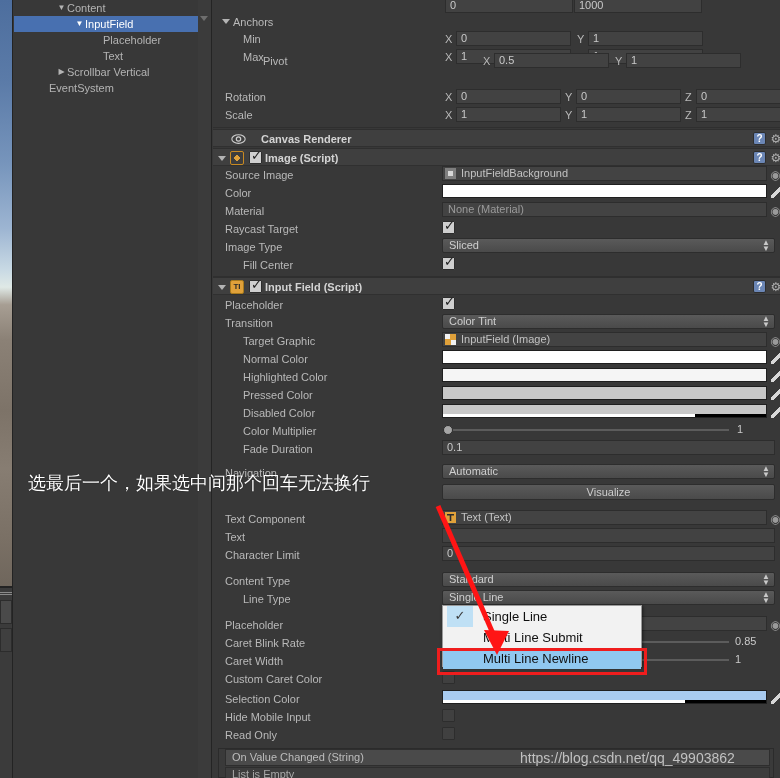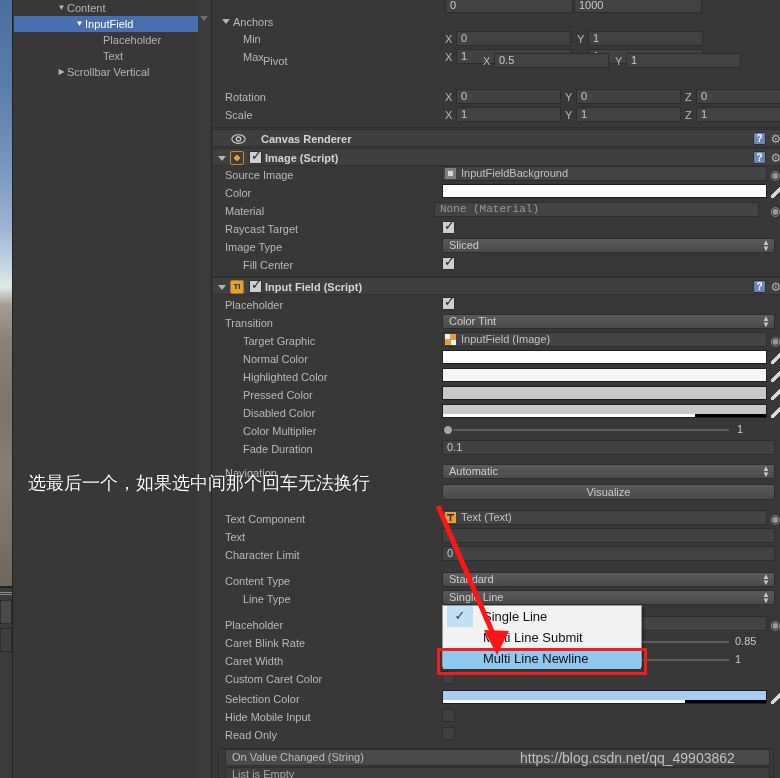--- a/index.html
+++ b/index.html
@@ -237,20 +237,21 @@
   <div class="strip-tab-b"></div>
   <div class="strip-tab-c"></div>
 
   <div class="hierarchy">
     <div id="hier-rows">
         <div class="h-row"><span class="h-arrow" style="margin-left: 42px;">▼</span><span class="h-label">Content</span></div>
         <div class="h-row selected"><span class="h-arrow" style="margin-left: 60px;">▼</span><span class="h-label">InputField</span></div>
         <div class="h-row"><span class="h-arrow" style="margin-left: 78px;">&nbsp;</span><span class="h-label">Placeholder</span></div>
         <div class="h-row"><span class="h-arrow" style="margin-left: 78px;">&nbsp;</span><span class="h-label">Text</span></div>
         <div class="h-row"><span class="h-arrow" style="margin-left: 42px;">▶</span><span class="h-label">Scrollbar Vertical</span></div>
+        <div class="h-row"><span class="h-arrow" style="margin-left: 24px;">&nbsp;</span><span class="h-label">EventSystem</span></div>
       </div>
     <div class="hier-scroll">
       <div class="hier-scroll-arrow"></div>
     </div>
   </div>
 
   <div class="inspector">
 
     <div class="ins-row" style="top:-2px;">
       <div class="field" style="left:232px; top:0px; width:128px;">0</div>
@@ -342,21 +343,21 @@
     </div>
 
     <div class="ins-row" style="top:184px;padding-left:16px;">
       <div class="lbl ind1">Color</div>
       <div class="colorfield" style="left:229px; top:0px; width:325px; background:#ffffff;"></div>
       <div class="eyedrop" style="left:558px; top:1px;"></div>
     </div>
 
     <div class="ins-row" style="top:202px;">
       <div class="lbl ind1">Material</div>
-      <div class="objfield dim" style="left:221px; top:0px; width:325px; padding-left:5px; color:#9a9a9a;font-family:Liberation Mono, monospace;">None (Material)</div>
+      <div class="objfield dim" style="left:229px; top:0px; width:325px; padding-left:5px; color:#9a9a9a;">None (Material)</div>
       <div style="position:absolute; left:557px; top:2px; color:#9a9a9a; font-size:12px;">◉</div>
     </div>
 
     <div class="ins-row" style="top:220px;">
       <div class="lbl ind1">Raycast Target</div>
       <div class="chk" style="left:229px; top:1px;">
           <span class="tick">✓</span>
         </div>
     </div>
 

